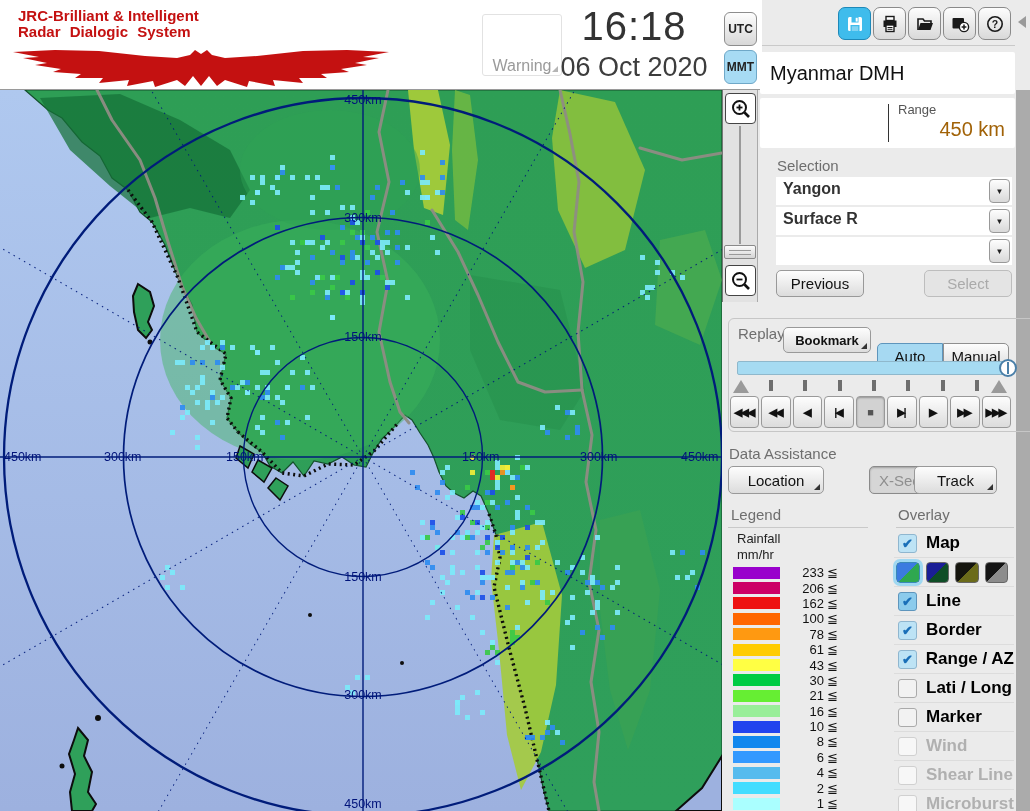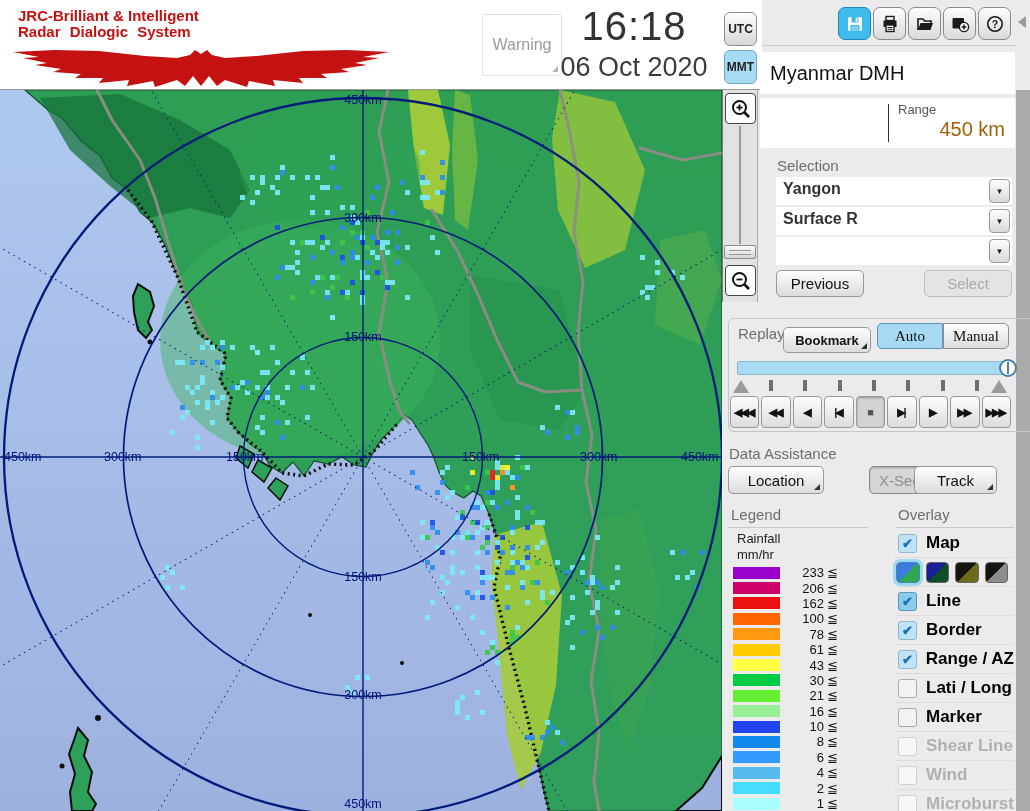--- a/index.html
+++ b/index.html
@@ -13,21 +13,21 @@
   .topbar-sep{left:762px;top:45px;width:253px;height:1px;background:#c9c9c9;}
 
   .logo-box{left:4px;top:2px;width:392px;height:86px;background:#fff;}
   .logo-row{position:absolute;left:6px;top:0;display:flex;align-items:flex-start;}
   .logo-main{font-family:"Liberation Serif",serif;font-weight:bold;font-size:46px;line-height:46px;color:#111;letter-spacing:1px;}
   .logo-main .j{color:#C41111;}
   .logo-tags{margin-left:8px;margin-top:6px;color:#C41111;font-weight:bold;font-size:15px;line-height:16px;white-space:nowrap;}
   .logo-tags .t2{word-spacing:5px;}
   .eagle{position:absolute;left:6px;top:46px;width:382px;height:40px;}
 
-  .warning-btn{left:482px;top:14px;width:80px;height:62px;background:#fff;border:1px solid #e2e2e2;border-radius:3px;color:#9a9a9a;font-size:16px;display:flex;align-items:center;justify-content:center;}
+  .warning-btn{left:482px;top:14px;width:80px;height:62px;background:#fff;border:1px solid #e2e2e2;border-radius:3px;color:#9a9a9a;font-size:16px;display:flex;align-items:flex-end;justify-content:center;}
   .corner{position:absolute;right:3px;bottom:3px;width:0;height:0;border-left:6px solid transparent;border-bottom:6px solid #333;}
   .corner.lite{border-bottom-color:#b5b5b5;}
 
   .clock{left:545px;top:2px;width:178px;height:86px;text-align:center;}
   .clock .t{font-size:40px;color:#333;letter-spacing:1px;line-height:48px;}
   .clock .d{font-size:27px;color:#3d3d3d;line-height:34px;}
 
   .tzbtn{width:33px;height:34px;border-radius:6px;border:1px solid #8d8d8d;font-size:12px;font-weight:bold;color:#222;display:flex;align-items:center;justify-content:center;background:linear-gradient(#fdfdfd,#d8d8d8);}
   .tzbtn.sel{background:#A7DBF4;border-color:#6FA8C8;}
   #utc{left:724px;top:12px;} #mmt{left:724px;top:50px;}
@@ -61,21 +61,21 @@
   .sel-row{left:776px;width:236px;height:28px;background:#fff;}
   .sel-text{position:absolute;left:7px;top:3px;font-size:16px;font-weight:600;color:#333;}
   .dd-btn{position:absolute;right:2px;top:2px;width:21px;height:24px;border:1px solid #999;border-radius:4px;background:linear-gradient(#fdfdfd,#d9d9d9);display:flex;align-items:center;justify-content:center;font-size:8px;color:#222;}
 
   .btn{border:1px solid #999;border-radius:5px;background:linear-gradient(#fdfdfd,#dcdcdc);display:flex;align-items:center;justify-content:center;font-size:15px;color:#111;position:absolute;}
   .btn.disabled{color:#aaa;background:#e4e4e4;border-color:#bdbdbd;}
   .btn.pressed{background:#d6d6d6;border-color:#8a8a8a;box-shadow:inset 0 1px 2px rgba(0,0,0,.25);margin-left:40px;}
   .btn.graytext{color:#8f8f8f;}
 
   .replay-box{left:728px;top:318px;width:332px;height:114px;border:1px solid #c6c6c6;border-radius:6px;}
-  .seg{position:absolute;top:4px;height:26px;border:1px solid #8f8f8f;display:flex;align-items:center;justify-content:center;font-size:15px;color:#111;background:linear-gradient(#fdfdfd,#dcdcdc);font-family:Liberation Serif, serif;}
+  .seg{position:absolute;top:24px;height:26px;border:1px solid #8f8f8f;display:flex;align-items:center;justify-content:center;font-size:15px;color:#111;background:linear-gradient(#fdfdfd,#dcdcdc);}
   .seg.auto{left:148px;width:66px;border-radius:5px 0 0 5px;background:#A6D9F2;border-color:#5E95BC;}
   .seg.manual{left:214px;width:66px;border-radius:0 5px 5px 0;}
   .bookmark{left:54px;top:8px;width:88px;height:26px;font-size:13px;font-weight:bold;}
   .rslider{position:absolute;left:8px;top:42px;width:272px;height:14px;background:#A6DBF2;border:1px solid #8FB8CC;border-radius:2px;}
   .rhandle{position:absolute;right:-9px;top:-3px;width:18px;height:18px;border-radius:50%;background:#fff;border:2px solid #4A7FA8;}
   .rhandle:before{content:"";position:absolute;left:6px;top:1px;width:2px;height:12px;background:#4A7FA8;}
   .ticks{position:absolute;left:40px;top:61px;width:210px;display:flex;justify-content:space-between;}
   .ticks i{width:4px;height:11px;background:#6e6e6e;}
   .endtri{position:absolute;top:61px;width:0;height:0;border-left:8px solid transparent;border-right:8px solid transparent;border-bottom:13px solid #9a9a9a;}
   .playrow{position:absolute;left:1px;top:77px;width:281px;display:flex;gap:2px;}
@@ -923,25 +923,25 @@
       <div class="orow">
         <span class="cb off"></span>
         <span class="olabel">Lati / Long</span>
       </div>
       <div class="orow">
         <span class="cb off"></span>
         <span class="olabel">Marker</span>
       </div>
       <div class="orow">
         <span class="cb dis"></span>
-        <span class="olabel dis">Shear Line</span>
+        <span class="olabel dis">Wind</span>
       </div>
       <div class="orow">
         <span class="cb dis"></span>
-        <span class="olabel dis">Wind</span>
+        <span class="olabel dis">Shear Line</span>
       </div>
       <div class="orow">
         <span class="cb dis"></span>
         <span class="olabel dis">Microburst</span>
       </div>
     </div>
 
 </div>
 
 </body></html>

